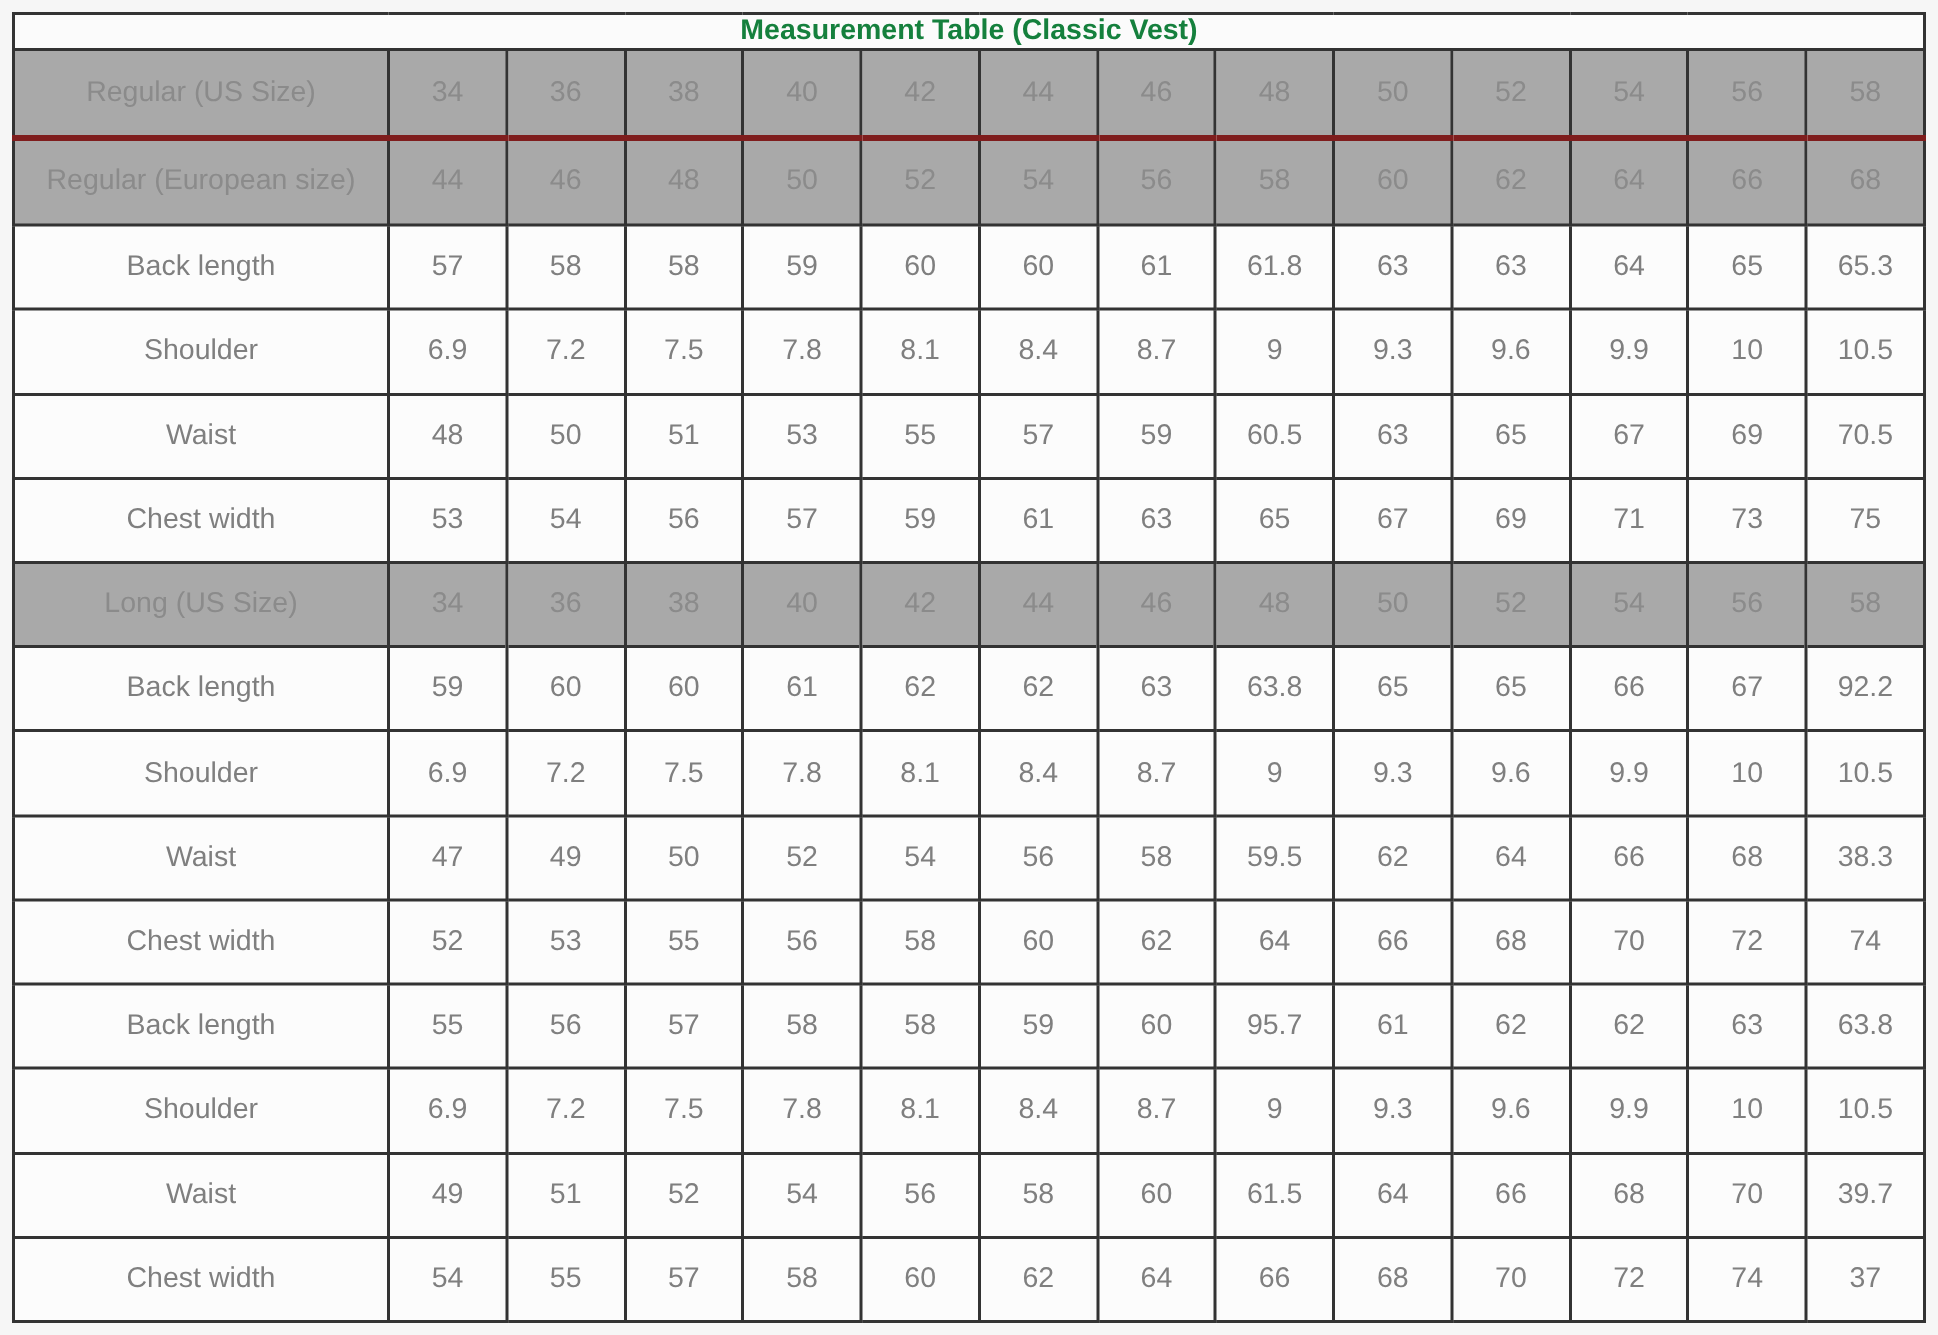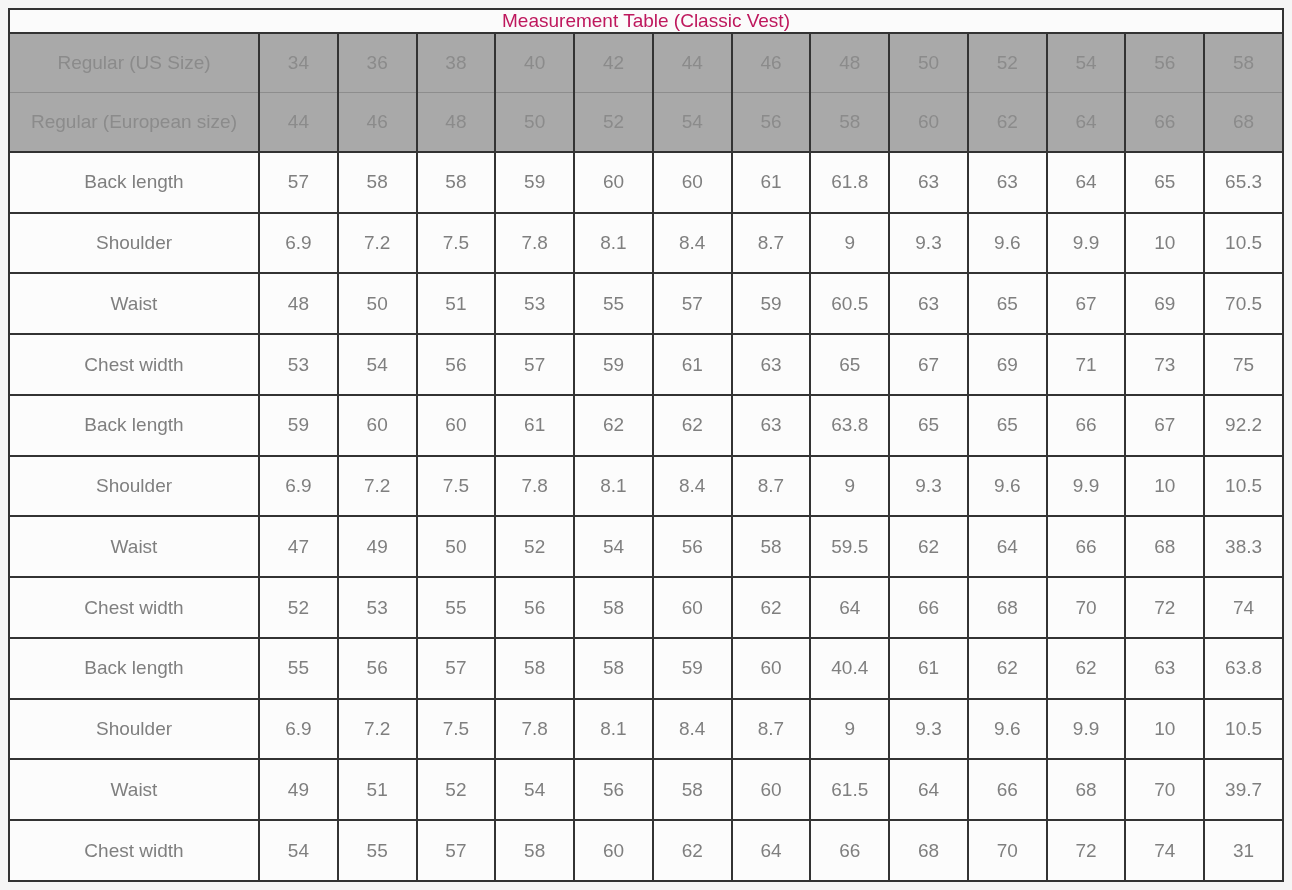--- a/index.html
+++ b/index.html
@@ -28,31 +28,31 @@
     border: 2px solid #333333;
     text-align: center;
     vertical-align: middle;
     padding: 0;
     font-size: 19px;
     overflow: hidden;
     white-space: nowrap;
   }
   th.title-cell {
     background: #fbfbfb;
-    color: #be185d;
-    font-weight: normal;
+    color: #15803d;
+    font-weight: bold;
     font-size: 20px;
     margin-left: 28px;
   }
   tr.size-row td {
     background: #a9a9a9;
     color: #8b8b8b;
   }
   tr.size-a td { border-bottom: 1px solid #8d8d8d; }
-  tr.size-b td { border-top: 1px solid #7f1d1d; }
+  tr.size-b td { border-top: 4px solid #7f1d1d; }
   tr.data-row td {
     background: #fcfcfc;
     color: #7f7f7f;
   }
   td.row-label { font-size: 19px; }
 </style>
 </head>
 <body>
 
 <div class="page">
@@ -156,20 +156,36 @@
           <td>59</td>
           <td>61</td>
           <td>63</td>
           <td>65</td>
           <td>67</td>
           <td>69</td>
           <td>71</td>
           <td>73</td>
           <td>75</td>
         </tr>
+        <tr class="size-row size-a">
+          <td class="row-label">Long (US Size)</td>
+          <td>34</td>
+          <td>36</td>
+          <td>38</td>
+          <td>40</td>
+          <td>42</td>
+          <td>44</td>
+          <td>46</td>
+          <td>48</td>
+          <td>50</td>
+          <td>52</td>
+          <td>54</td>
+          <td>56</td>
+          <td>58</td>
+        </tr>
         <tr class="data-row">
           <td class="row-label">Back length</td>
           <td>59</td>
           <td>60</td>
           <td>60</td>
           <td>61</td>
           <td>62</td>
           <td>62</td>
           <td>63</td>
           <td>63.8</td>
@@ -229,21 +245,21 @@
         </tr>
         <tr class="data-row">
           <td class="row-label">Back length</td>
           <td>55</td>
           <td>56</td>
           <td>57</td>
           <td>58</td>
           <td>58</td>
           <td>59</td>
           <td>60</td>
-          <td>40.4</td>
+          <td>95.7</td>
           <td>61</td>
           <td>62</td>
           <td>62</td>
           <td>63</td>
           <td>63.8</td>
         </tr>
         <tr class="data-row">
           <td class="row-label">Shoulder</td>
           <td>6.9</td>
           <td>7.2</td>
@@ -282,17 +298,17 @@
           <td>57</td>
           <td>58</td>
           <td>60</td>
           <td>62</td>
           <td>64</td>
           <td>66</td>
           <td>68</td>
           <td>70</td>
           <td>72</td>
           <td>74</td>
-          <td>31</td>
+          <td>37</td>
         </tr>
       </tbody>
   </table>
 </div>
 
 </body></html>

